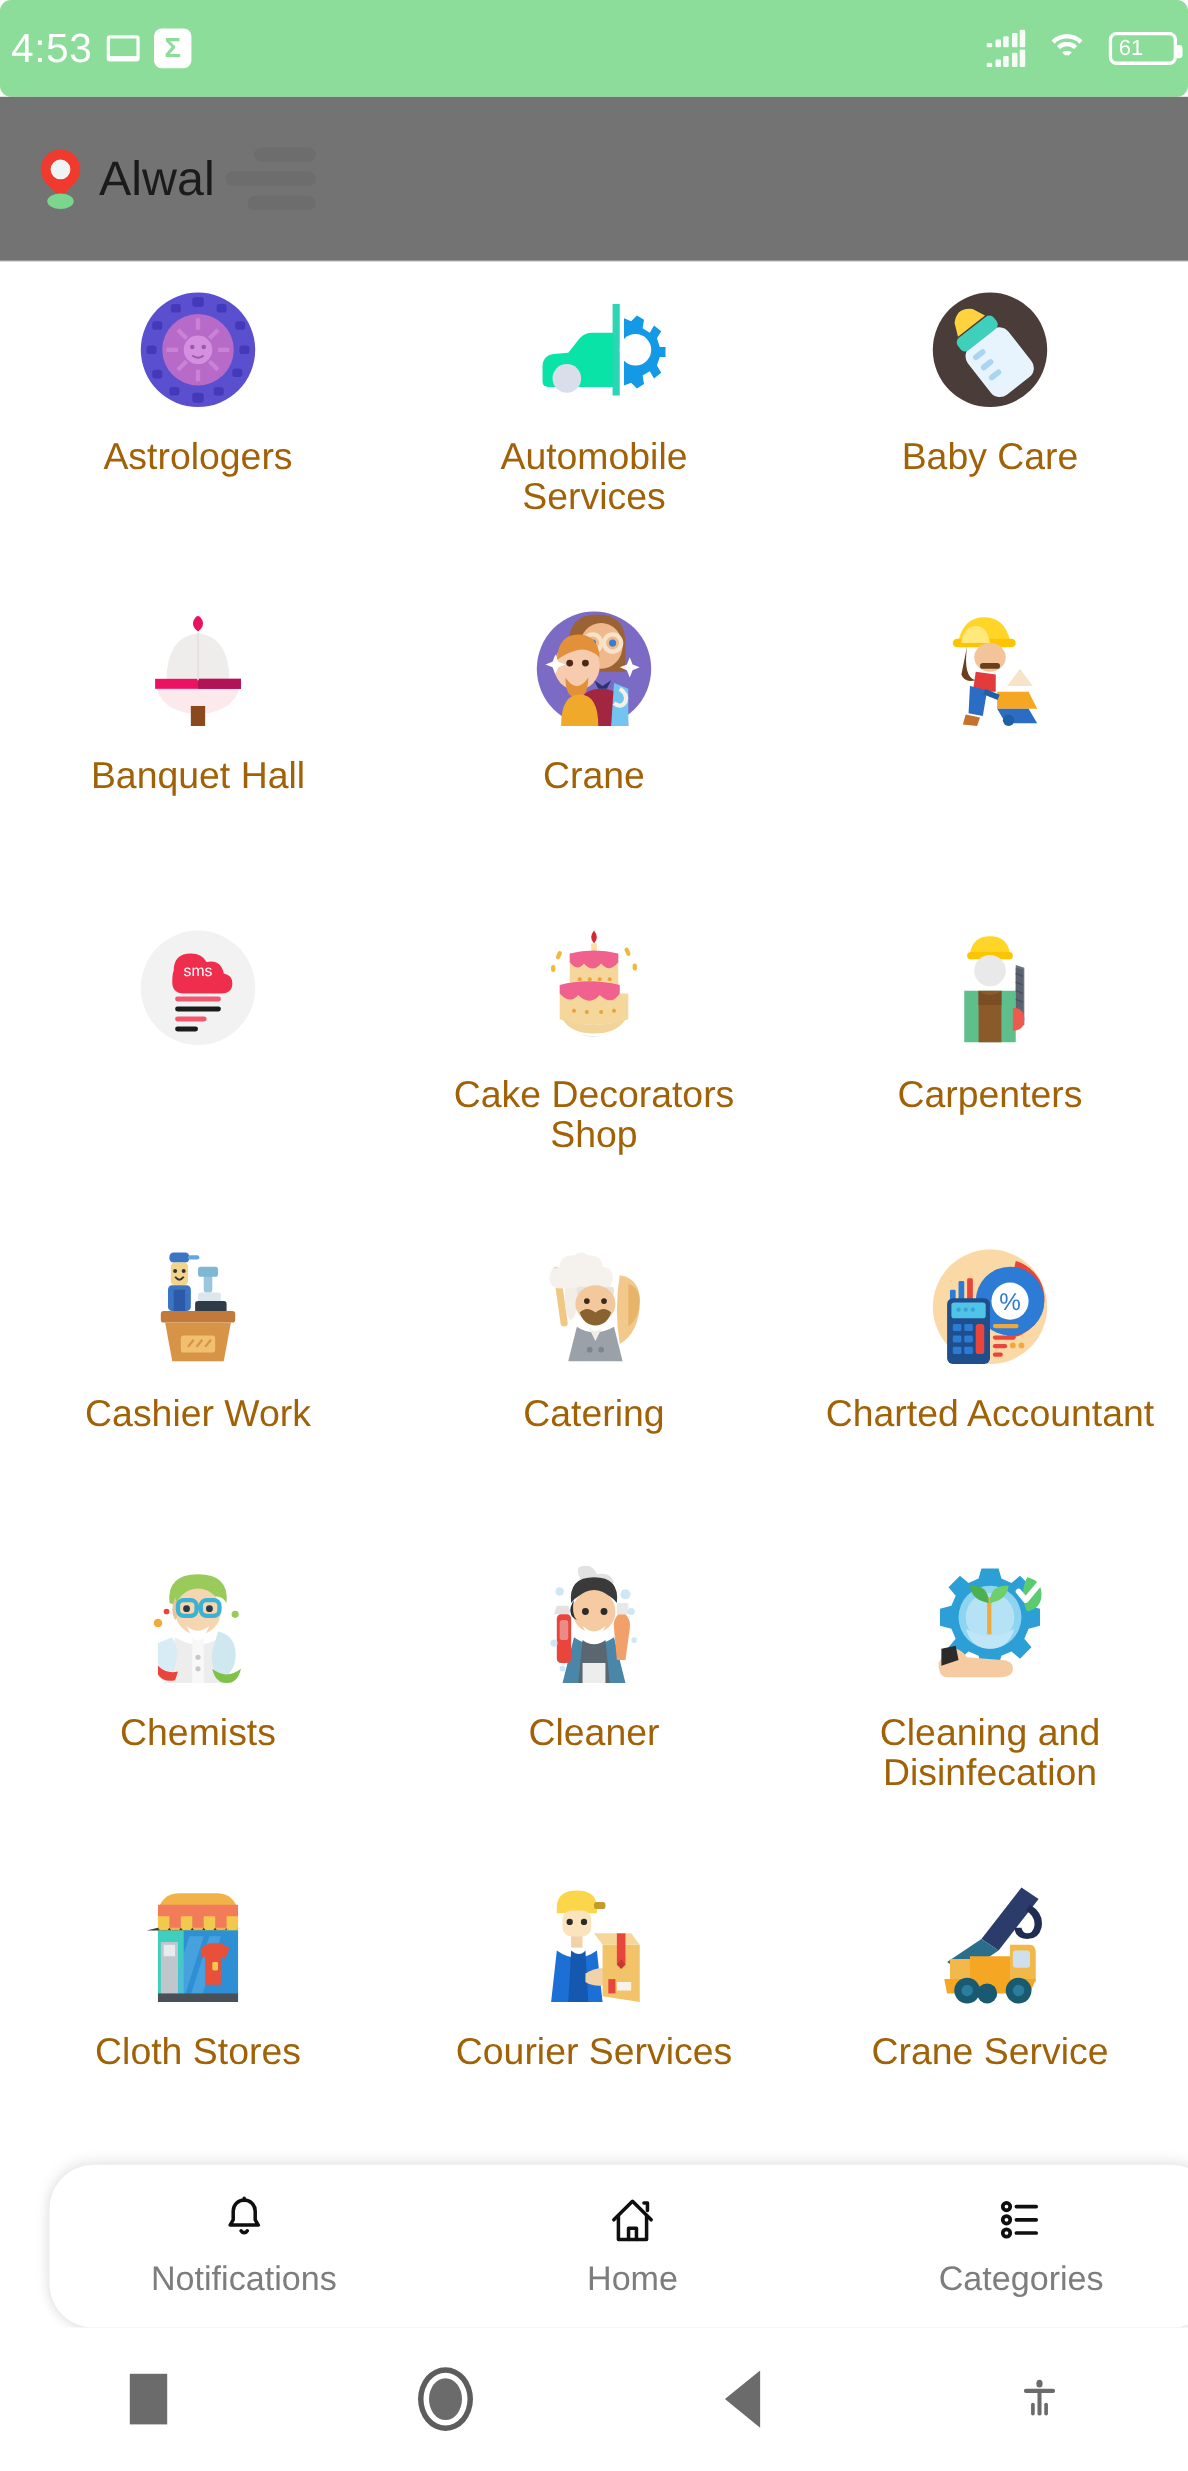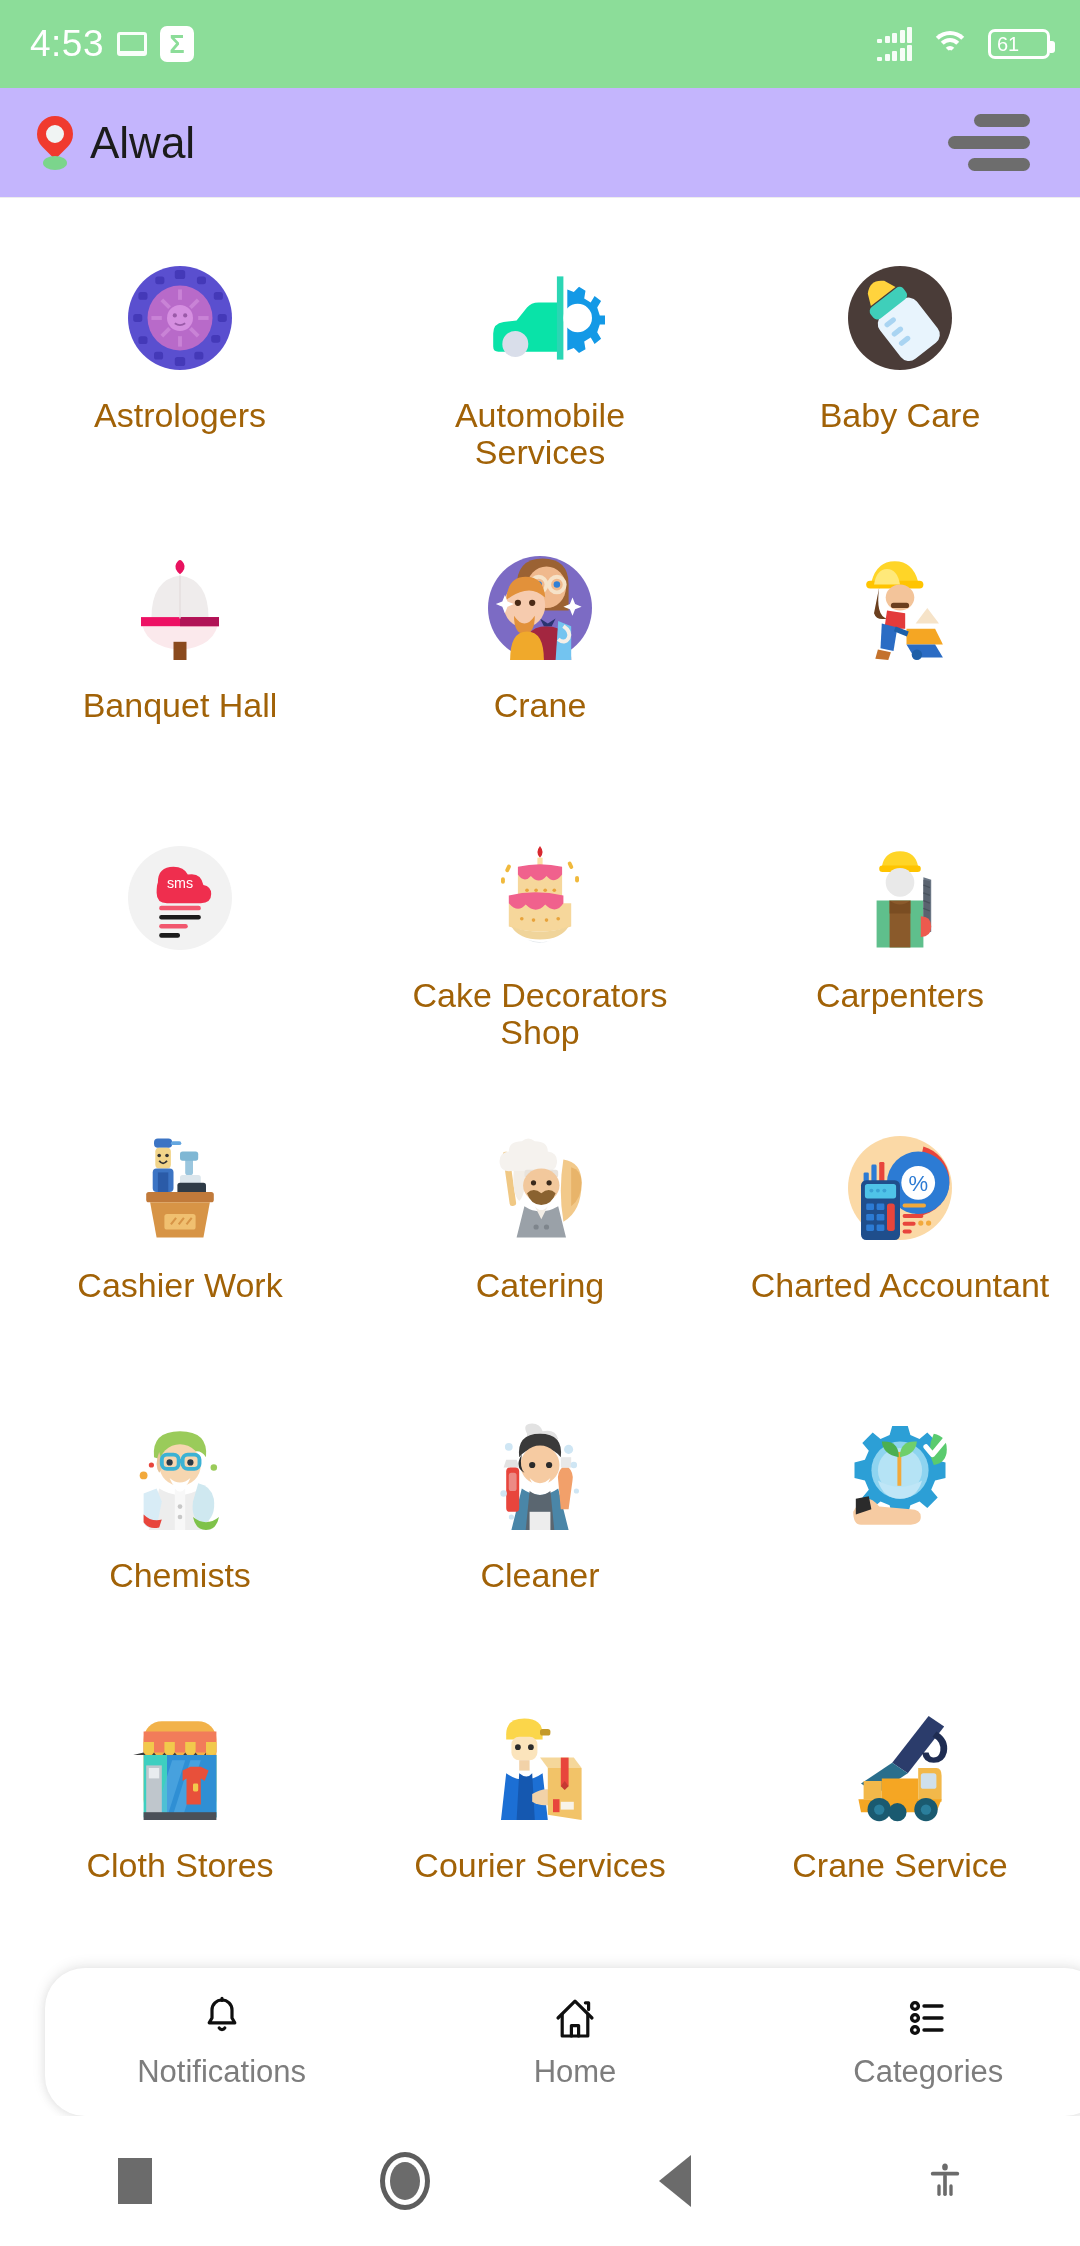--- a/index.html
+++ b/index.html
@@ -9,21 +9,22 @@
     font-family: "Liberation Sans", sans-serif;
     overflow: hidden;
   }
   .phone { position: relative; width: 1080px; height: 2246px; background: #fff; }
 
   
   .statusbar {
     position: absolute; top: 0; left: 0; width: 1080px; height: 88px;
     background: #8CDD99;
     display: flex; align-items: center; justify-content: space-between;
-    padding: 0 30px;
+    padding: 0 10px;
+    border-radius: 10px;
   }
   .sb-left { display: flex; align-items: center; gap: 13px; }
   .sb-time { color: #fff; font-size: 37px; letter-spacing: .5px; }
   .sb-right { display: flex; align-items: center; gap: 18px; }
   .cast-icon { width: 30px; height: 24px; border: 3px solid #fff; border-radius: 3px;
                border-bottom-width: 5px; opacity: .95; }
   .sigma-badge { width: 34px; height: 36px; background: #fff; border-radius: 7px;
                  color: #8CDD99; font-size: 25px; font-weight: bold;
                  display: flex; align-items: center; justify-content: center; }
   .sig-bars { display: flex; flex-direction: column; gap: 3px; }
@@ -35,23 +36,23 @@
             border-left-color: transparent; border-right-color: transparent;
             border-radius: 50%; }
   .battery { width: 62px; height: 30px; border: 3px solid #fff; border-radius: 7px;
              position: relative; display: flex; align-items: center;
              padding-left: 6px; color: #fff; font-size: 20px; }
   .battery:after { content:""; position: absolute; right: -8px; top: 9px;
                    width: 5px; height: 12px; background: #fff; border-radius: 0 3px 3px 0; }
 
   
   .appbar {
-    position: absolute; top: 88px; left: 0; width: 1080px; height: 110px;
-    background: #c4b5fd; display: flex; align-items: center;
-    padding: 0 40px 0 34px; justify-content: space-between;
+    position: absolute; top: 88px; left: 0; width: 1080px; height: 150px;
+    background: #737373; display: flex; align-items: center;
+    padding: 0 40px 0 34px; 
     border-bottom: 1px solid #ededed;
   }
   .loc { display: flex; align-items: center; gap: 14px; }
   .pin { position: relative; width: 42px; height: 54px; }
   .pin-body { position: absolute; top: 0; left: 3px; width: 36px; height: 36px;
               background: #F03A2E; border-radius: 50% 50% 50% 0;
               transform: rotate(-45deg); }
   .pin-body:after { content:""; position:absolute; top: 9px; left: 9px;
               width: 18px; height: 18px; background: #F0F4F3; border-radius: 50%; }
   .pin-dot { position: absolute; bottom: 0; left: 9px; width: 24px; height: 14px;
@@ -535,20 +536,21 @@
         <path d="M33 52 q17 10 34 0 q-4 14-17 14 q-13 0-17-14z" fill="#BFE6F7"></path>
         <rect x="48" y="30" width="3" height="26" fill="#F2A93B"></rect>
         <path d="M49 34 q-12-2-13-12 q12-1 13 10z" fill="#4CAF50"></path>
         <path d="M50 34 q12-2 13-12 q-12-1-13 10z" fill="#6FCF6B"></path>
         <path d="M76 16 q10 2 10 12 q0 10-10 12 q-6-12 0-24z" fill="#5ACB6E"></path>
         <path d="M70 26 l5 6 10-12" stroke="#fff" stroke-width="4" fill="none" stroke-linecap="round" stroke-linejoin="round"></path>
         <path d="M20 66 q8-2 14 6 l24 2 q8 0 8 6 q0 6-10 6 h-36 q-6 0-6-10z" fill="#F6CBA2"></path>
         <path d="M16 66 l10-2 2 10 -12 4z" fill="#2B2B2B"></path>
           </svg>
       </div>
+      <div class="clabel">Cleaning and Disinfecation</div>
     </div>
 
     <div class="cell">
       <div class="iconbox">
         <svg viewBox="0 0 100 100">
         <rect x="22" y="14" width="56" height="74" rx="14" fill="#F2B24A"></rect>
         <path d="M22 22 h56 v16 h-56z" fill="#F27C5A"></path>
         <g fill="#F2C94C">
               <path d="M22 30 h8 v8 q-4 4-8 0z"></path>
               <path d="M38 30 h8 v8 q-4 4-8 0z"></path>

